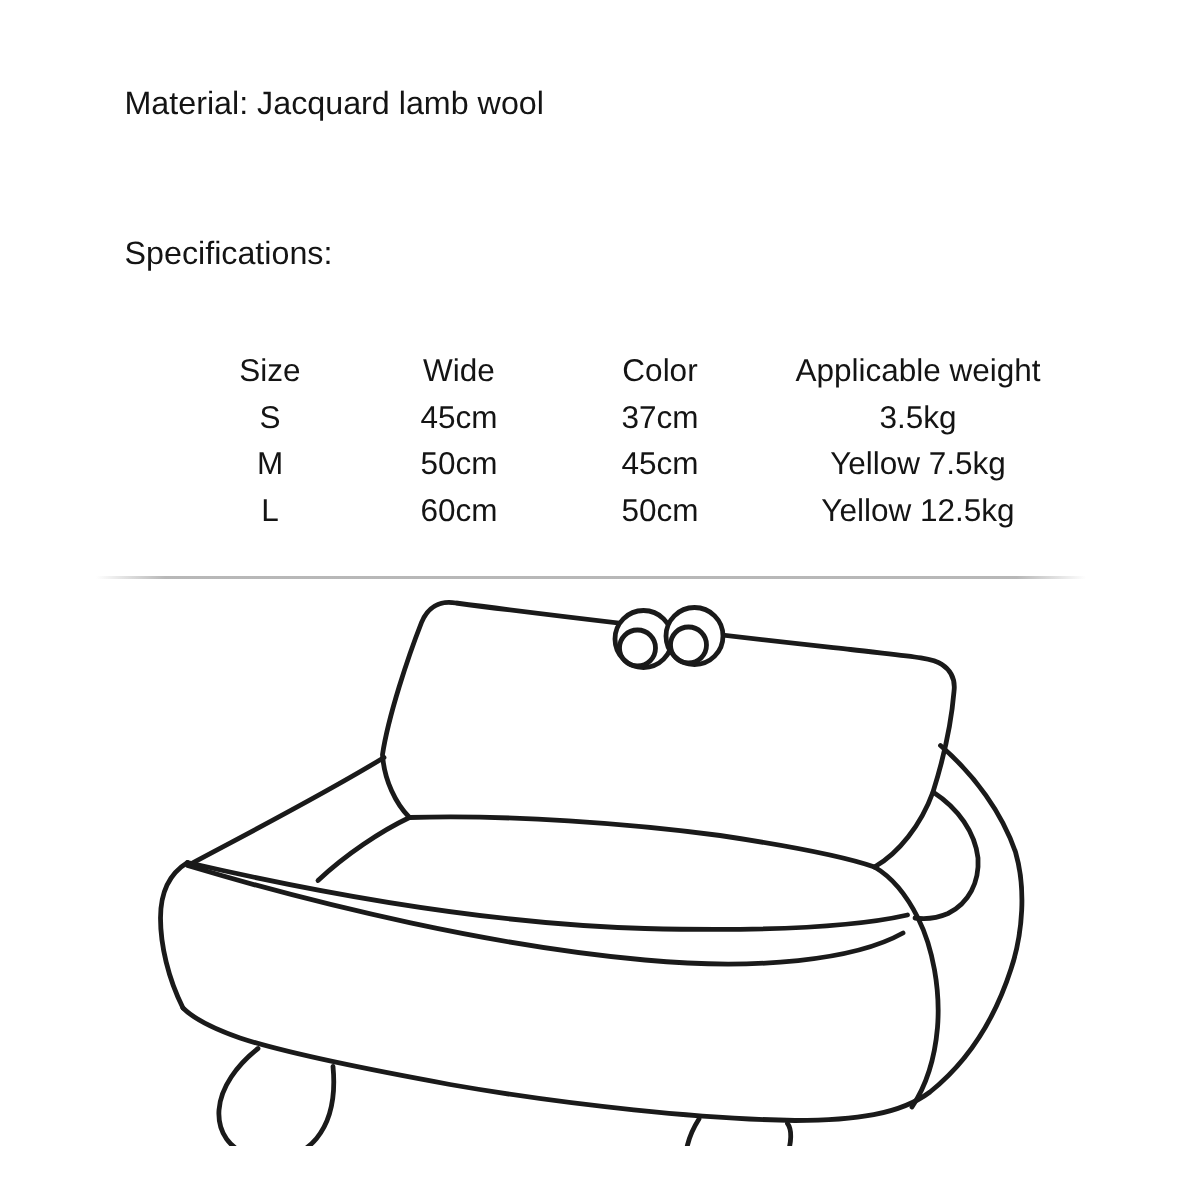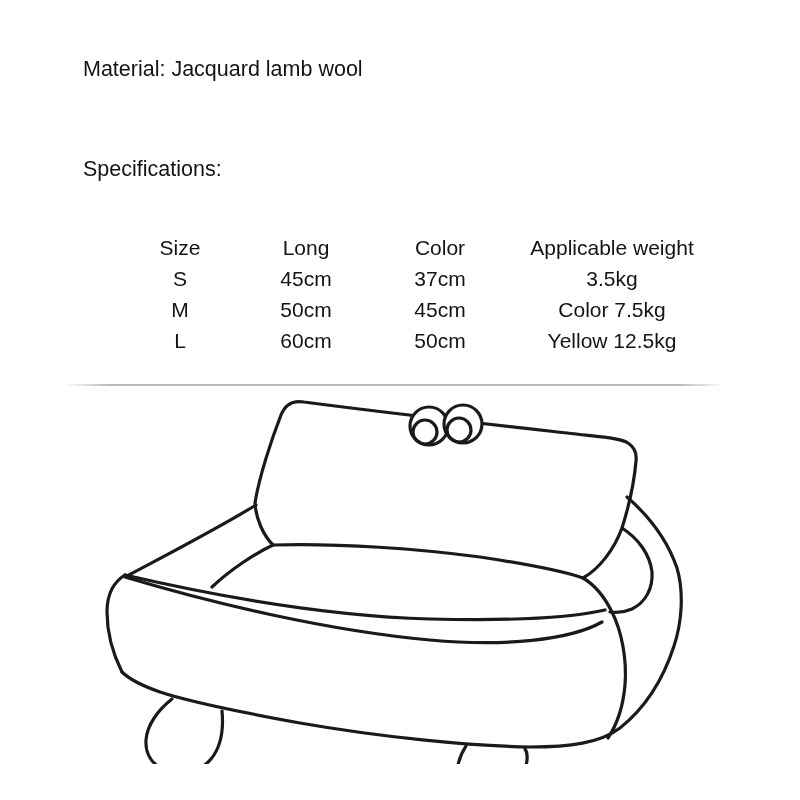--- a/index.html
+++ b/index.html
@@ -82,35 +82,35 @@
 
 <div class="canvas">
 
   <div class="info-line line-material">Material: Jacquard lamb wool</div>
   <div class="info-line line-specs">Specifications:</div>
 
   <table class="spec-table">
     <tbody>
         <tr>
       <th class="col-size">Size</th>
-      <th class="col-long">Long</th>
+      <th class="col-long">Wide</th>
       <th class="col-wide">Color</th>
       <th class="col-weight">Applicable weight</th>
     </tr>
     <tr>
       <td>S</td>
       <td>45cm</td>
       <td>37cm</td>
       <td>3.5kg</td>
     </tr>
     <tr>
       <td>M</td>
       <td>50cm</td>
       <td>45cm</td>
-      <td>Color 7.5kg</td>
+      <td>Yellow 7.5kg</td>
     </tr>
     <tr>
       <td>L</td>
       <td>60cm</td>
       <td>50cm</td>
       <td>Yellow 12.5kg</td>
     </tr>
   </tbody>
     </table>
 

